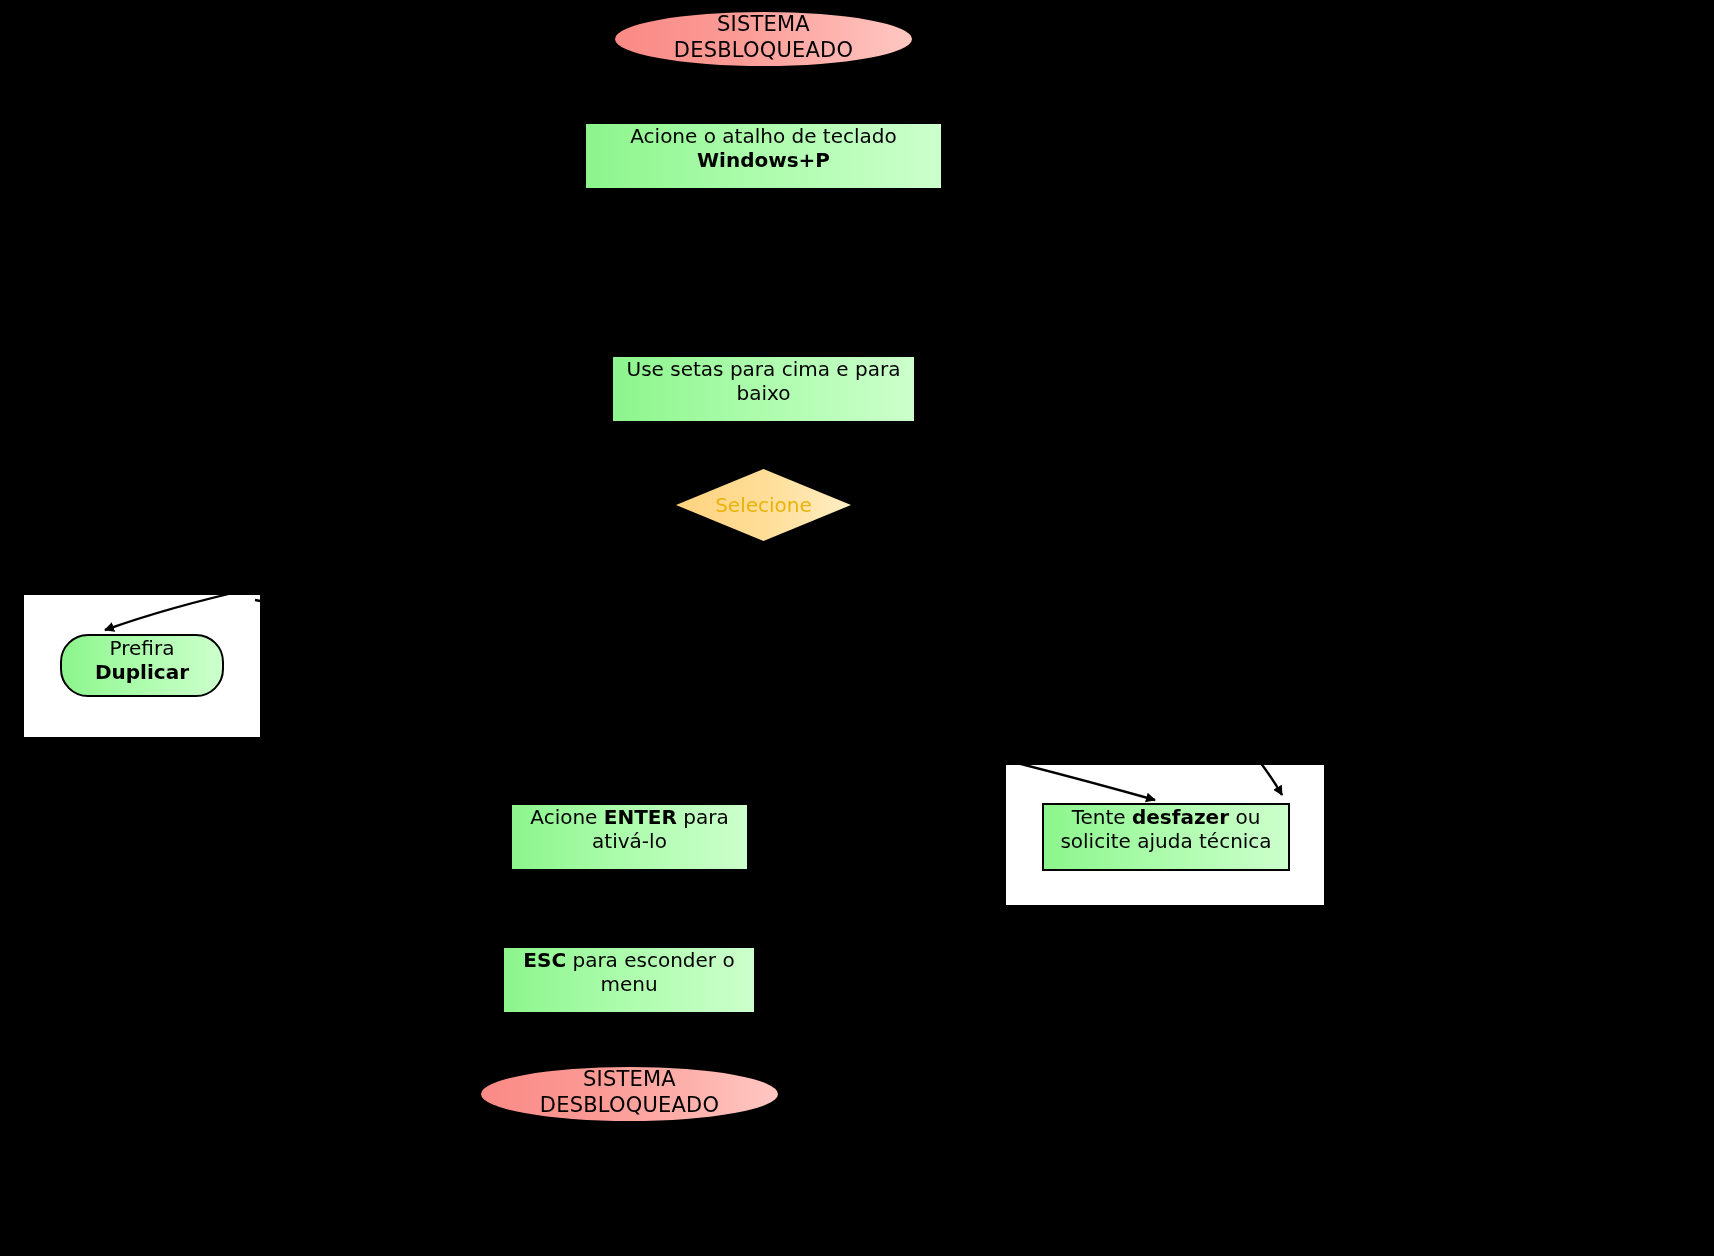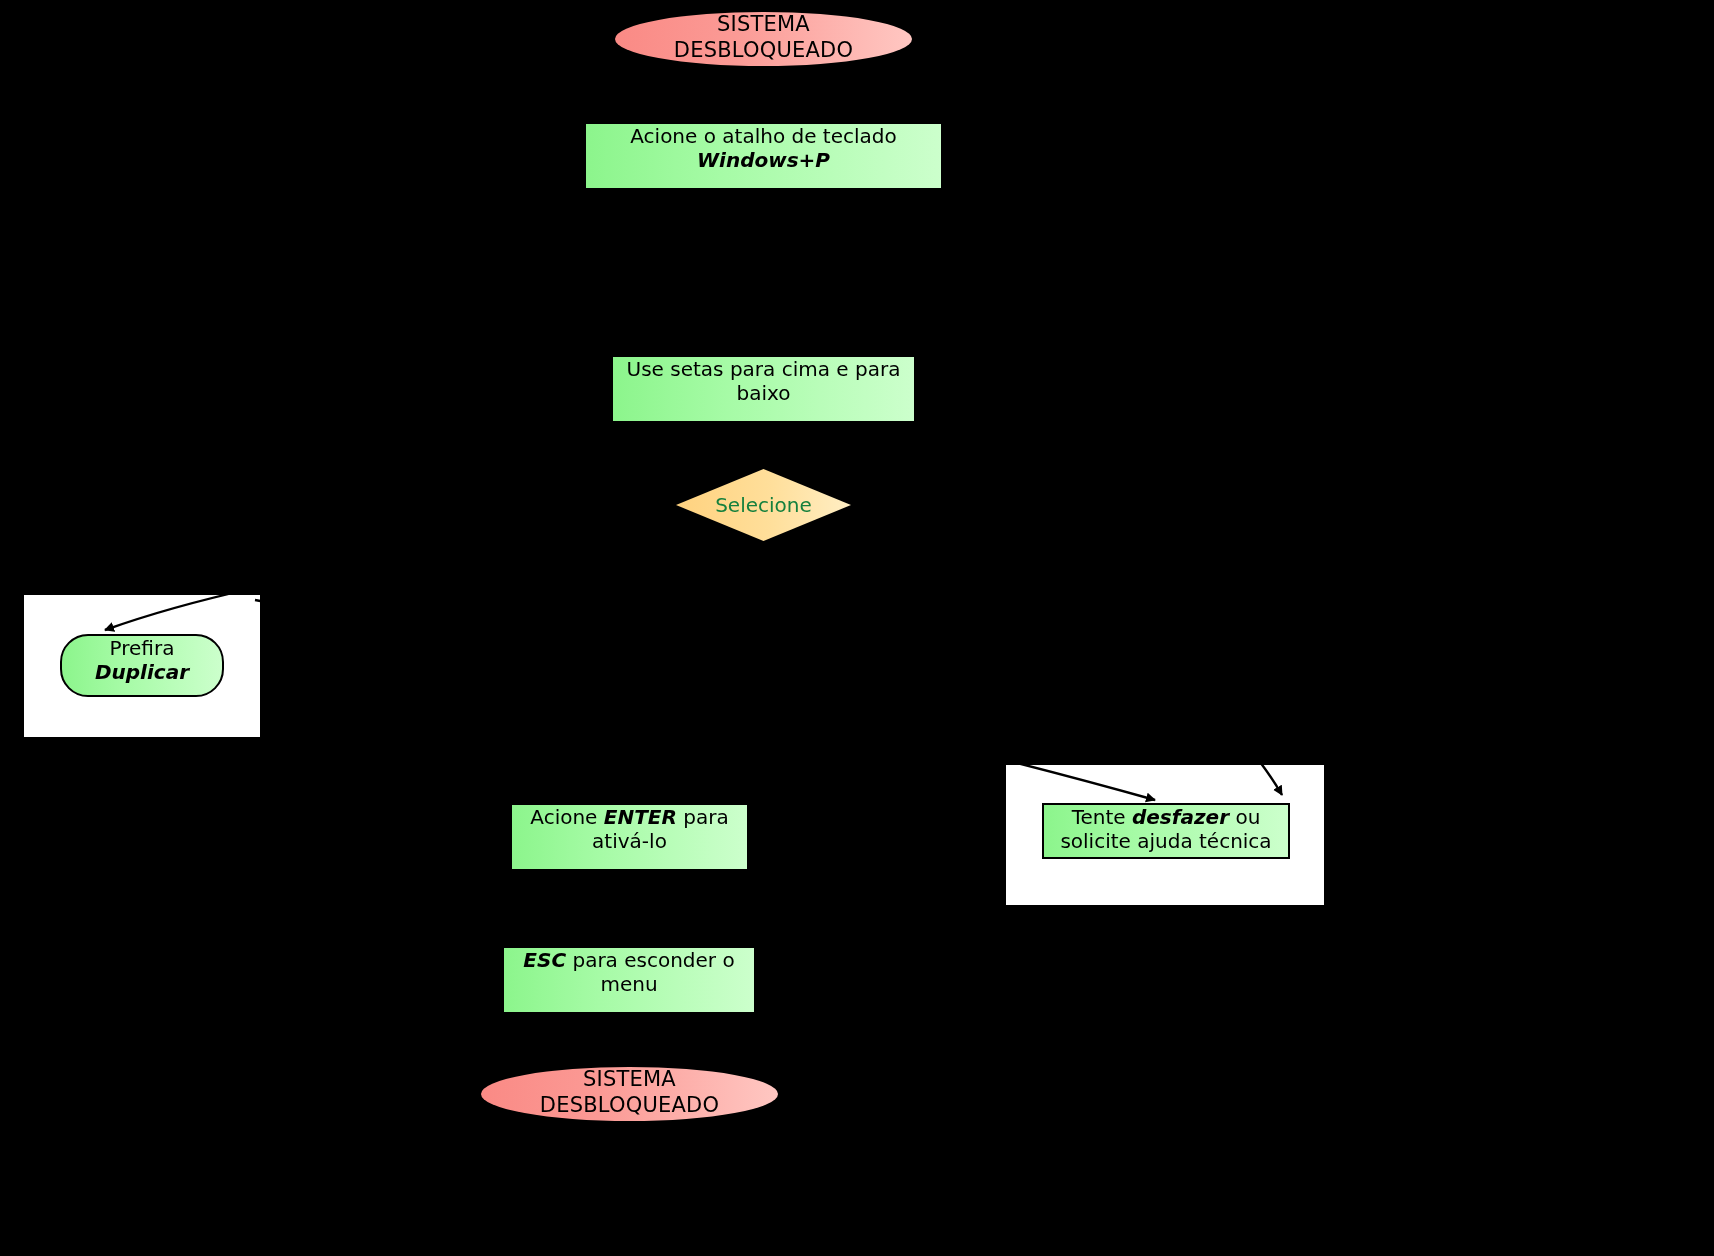--- a/index.html
+++ b/index.html
@@ -42,32 +42,32 @@
   .decision-wrap {
     position: absolute;
   }
   .decision-label {
     position: absolute;
     width: 100%;
     top: 50%;
     transform: translateY(-50%);
     text-align: center;
     font-size: 20px;
-    color: #15803d;
+    color: #eab308;
     pointer-events: none;
   }
   svg.edge-layer {
     position: absolute;
     left: 0;
     top: 0;
     width: 1714px;
     height: 1256px;
     overflow: visible;
   }
-  b { font-weight: 700; font-style: italic; }
+  b { font-weight: 700; }
   .txt { display: block; padding: 0 10px; }
 </style>
 </head>
 <body>
 
 <div id="canvas">
 
   <div class="white-panel" style="left:24px; top:595px; width:236px; height:142px;"></div>
   <div class="white-panel" style="left:1006px; top:765px; width:318px; height:140px;"></div>
 
@@ -118,21 +118,21 @@
     </svg>
     <div class="decision-label">Selecione</div>
   </div>
 
   <div class="node proc" style="left:60px; top:634px; width:164px; height:63px;border-radius:28px;">
     <span class="txt">
       <span>Prefira </span><b>Duplicar</b><span></span>
     </span>
   </div>
 
-  <div class="node proc" style="left:1042px; top:803px; width:248px; height:56px;">
+  <div class="node proc" style="left:1042px; top:803px; width:248px; height:68px;">
     <span class="txt">
       <span>Tente </span><b>desfazer</b><span> ou solicite ajuda técnica</span>
     </span>
   </div>
 
   <div class="node proc" style="left:510px; top:803px; width:239px; height:68px;">
     <span class="txt">
       <span>Acione </span><b>ENTER</b><span> para ativá-lo</span>
     </span>
   </div>

